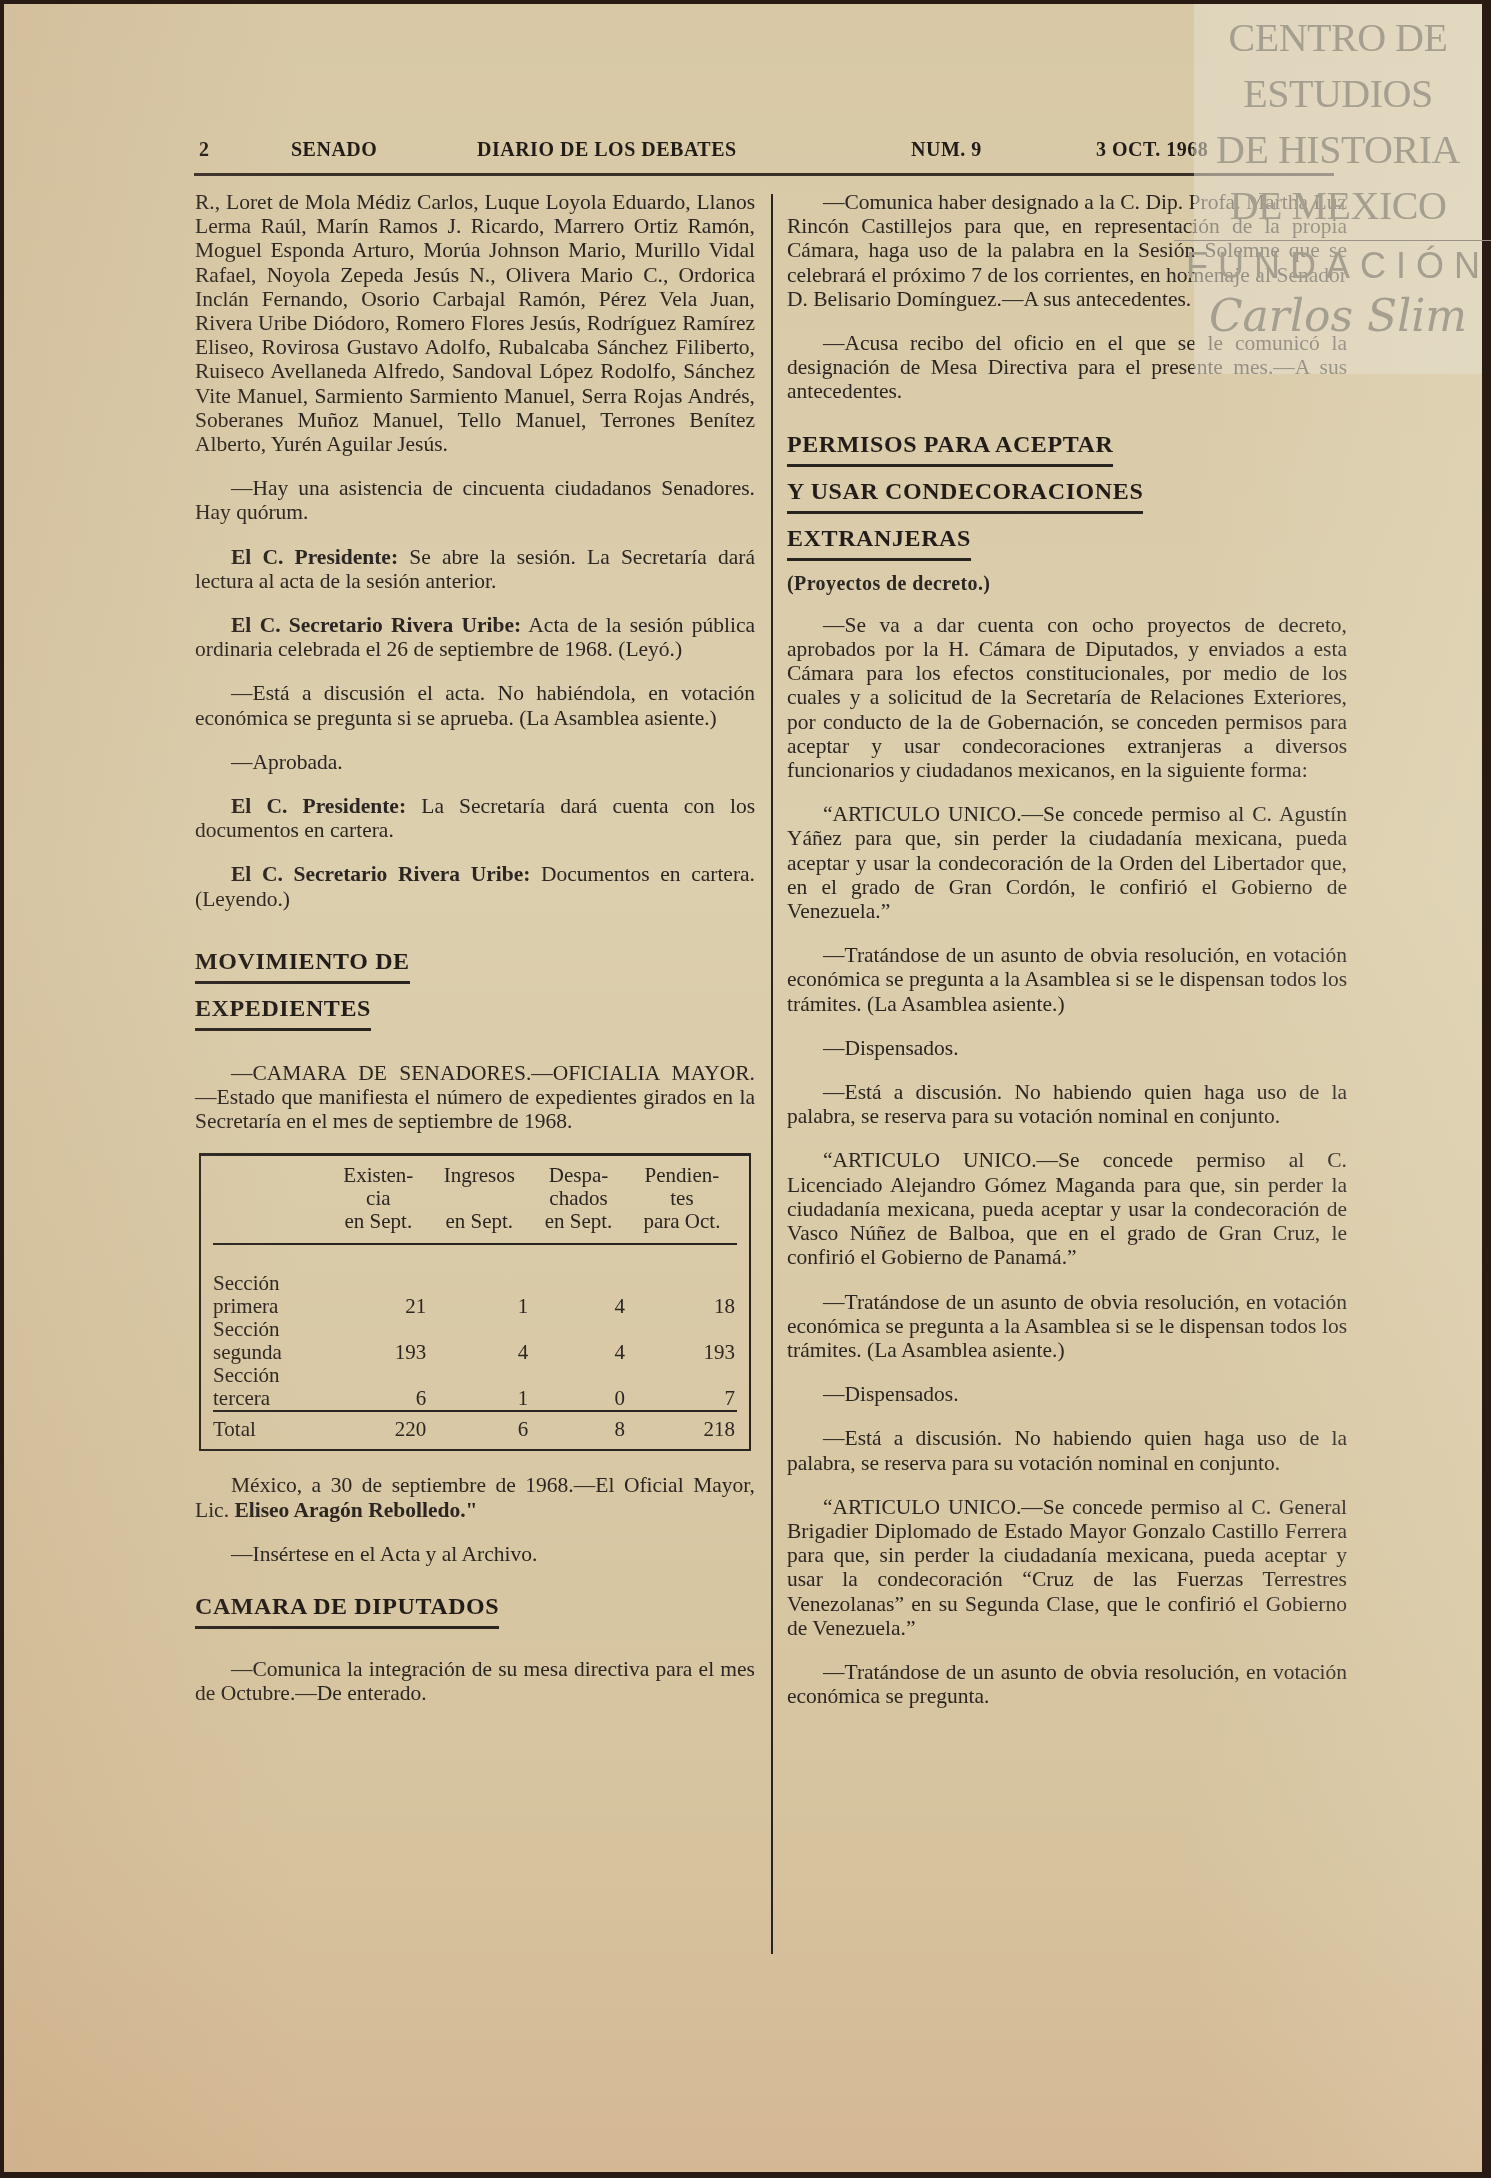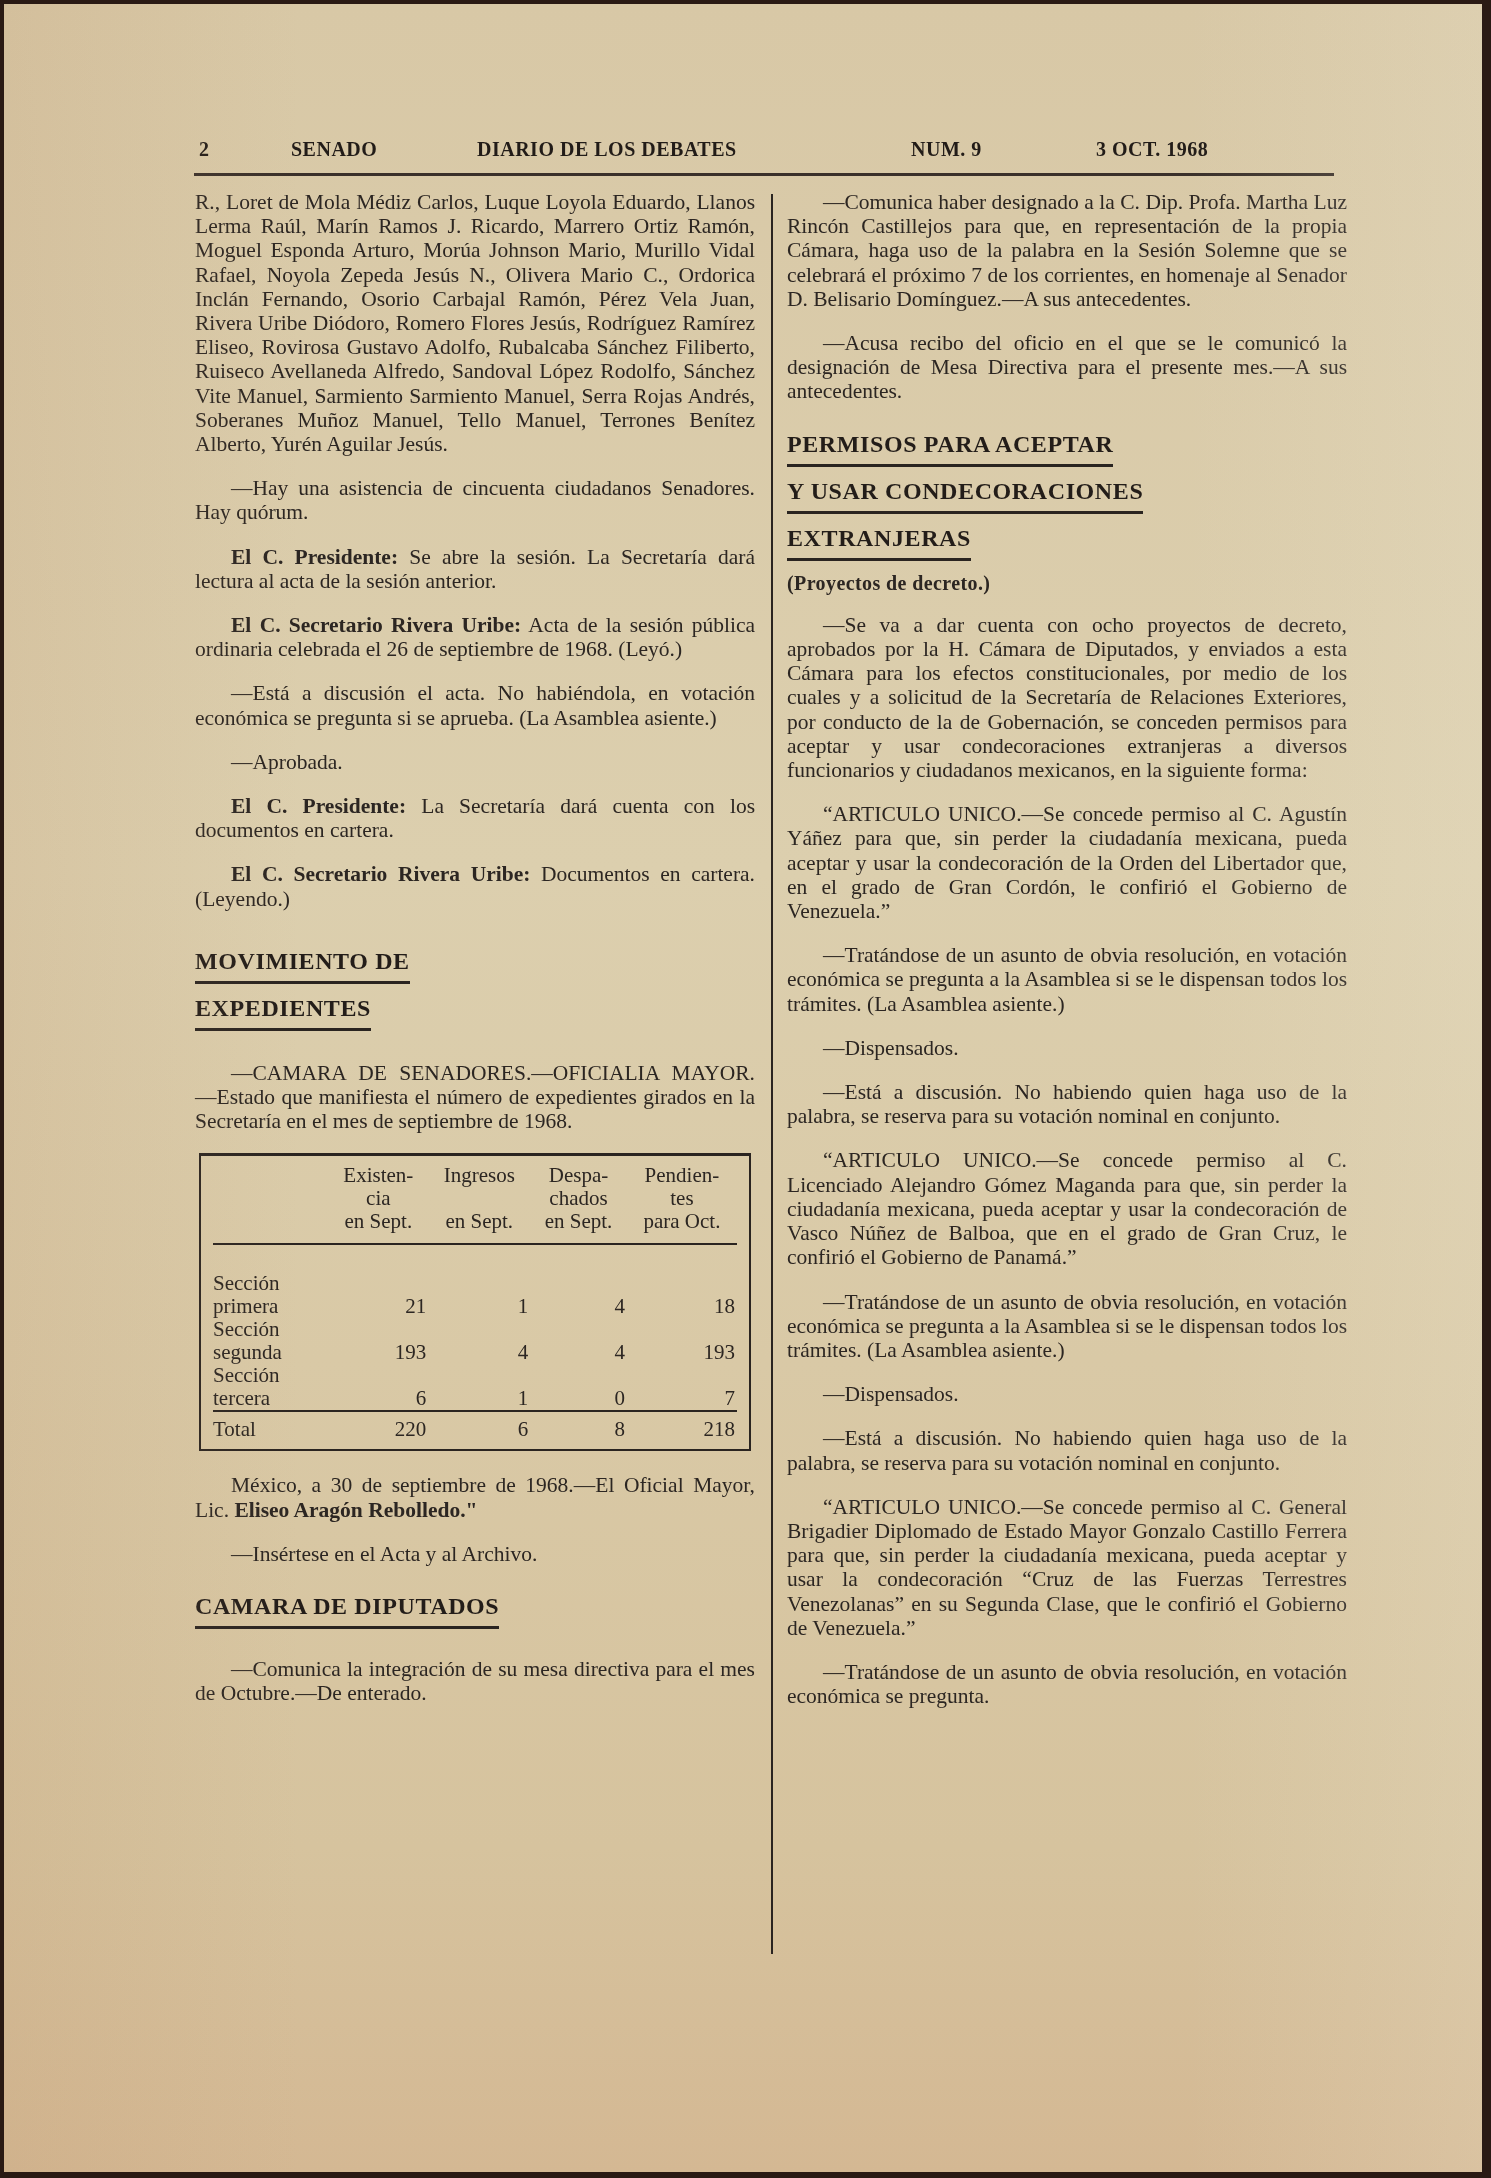--- a/index.html
+++ b/index.html
@@ -130,20 +130,28 @@
     .tbl td.lbl { text-align: left; white-space: pre-line; }
     .tbl tr.spacer td { height: 28px; }
     .tbl tr.total td { border-top: 2px solid #2a2420; padding-top: 6px; padding-bottom: 2px; }
     .tbl tr.row td { padding-top: 0; }
   </style>
 </head>
 <body>
 
 <div class="page">
 
+  <div class="watermark">
+    <span class="wm-line l1">CENTRO DE</span>
+    <span class="wm-line">ESTUDIOS</span>
+    <span class="wm-line">DE HISTORIA</span>
+    <span class="wm-line">DE MEXICO</span>
+    <span class="wm-fund">FUNDACIÓN</span>
+    <span class="wm-sig">Carlos Slim</span>
+  </div>
 
   <div class="header">
     <span class="h-page">2</span>
     <span class="h-senado">SENADO</span>
     <span class="h-diario">DIARIO DE LOS DEBATES</span>
     <span class="h-num">NUM. 9</span>
     <span class="h-date">3 OCT. 1968</span>
   </div>
   <div class="header-rule"></div>
 

